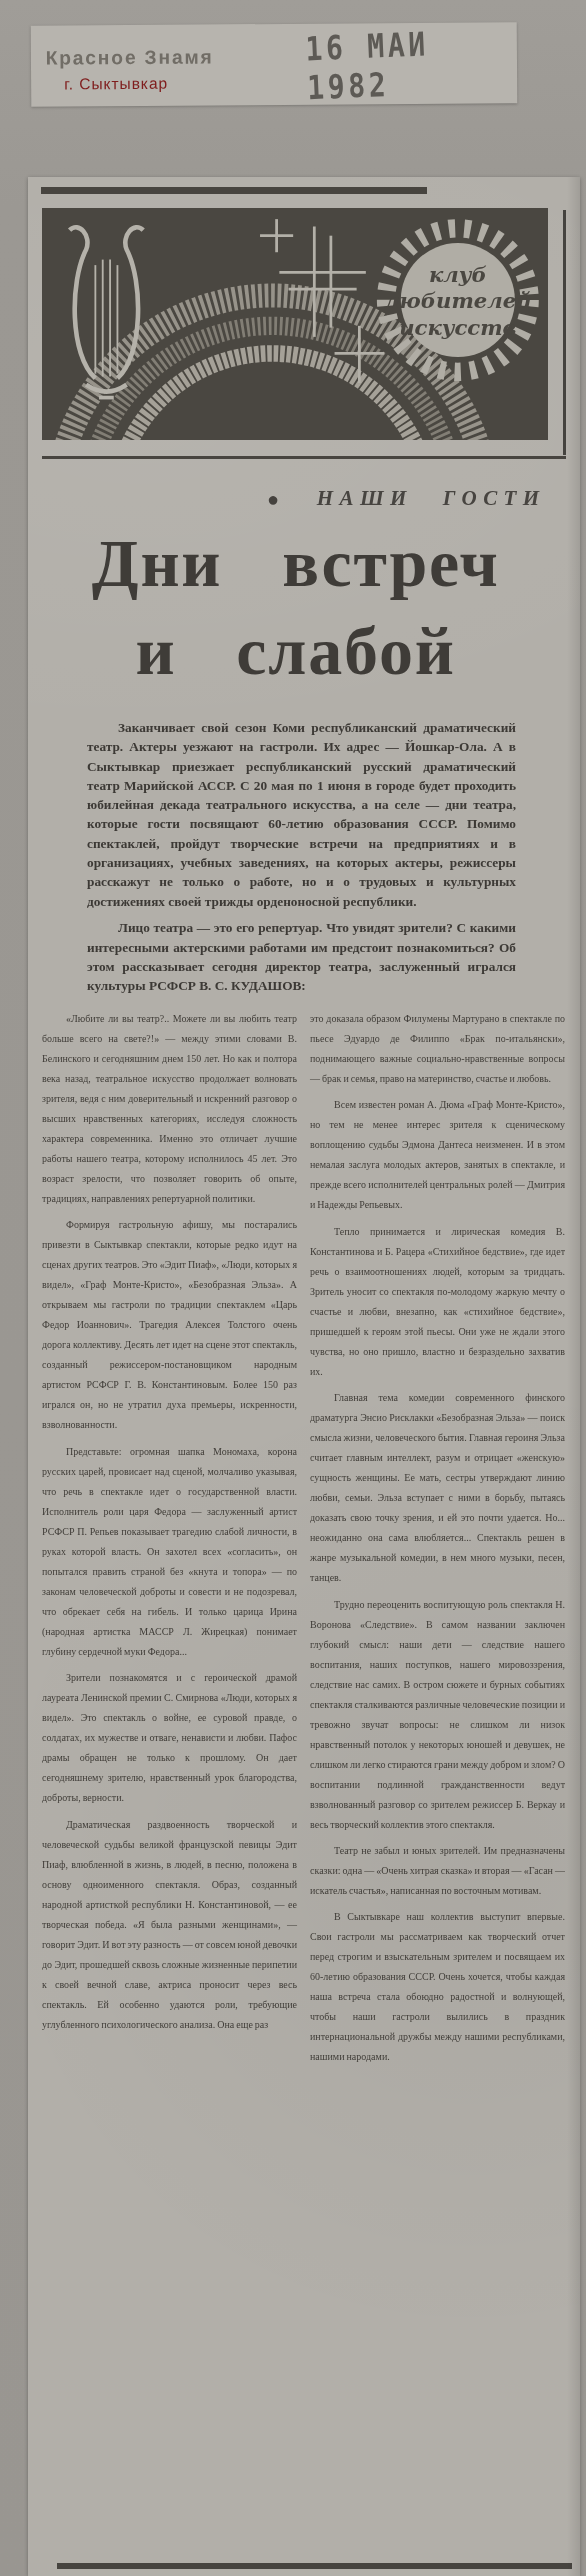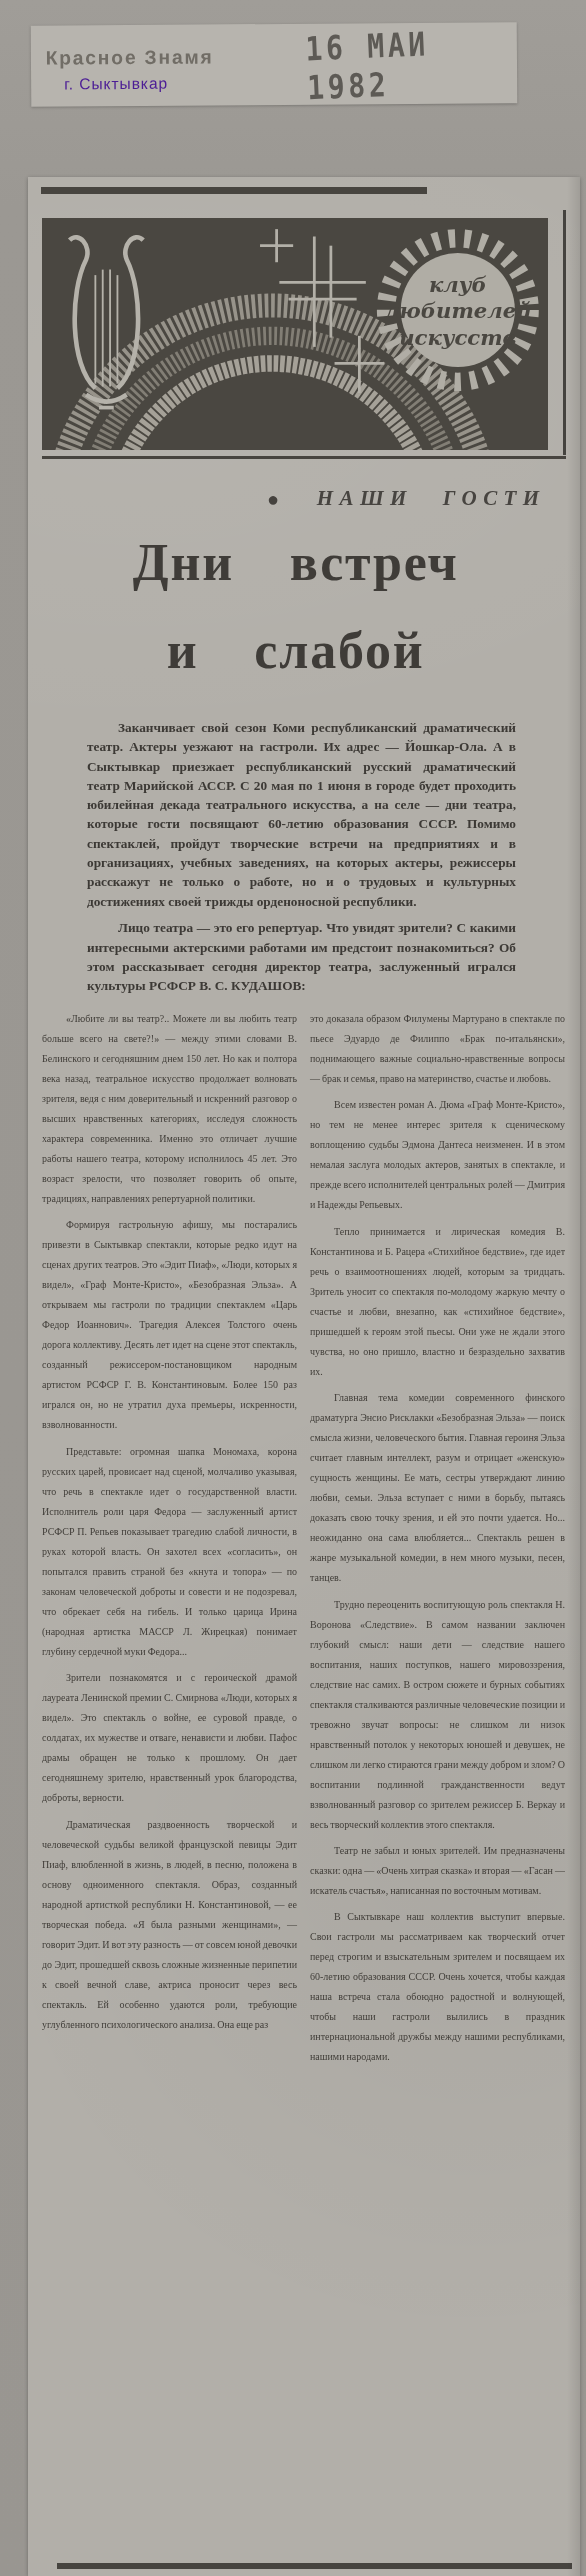--- a/index.html
+++ b/index.html
@@ -6,54 +6,54 @@
   body{width:586px;height:2576px;background:#9b9893;font-family:"Liberation Serif",serif;}
   .scene{position:relative;width:586px;height:2576px;overflow:hidden;
          background:linear-gradient(180deg,#a09d98 0%,#9b9893 8%,#999691 100%);}
   
   .stamp-piece{position:absolute;left:31px;top:24px;width:486px;height:81px;
     background:#b7b4ae;transform:rotate(-.4deg);
     box-shadow:0 0.9px 2.8px rgba(0,0,0,.25);}
   .np-name{position:absolute;left:14.7px;top:22px;font-family:"Liberation Sans",sans-serif;
     font-weight:bold;font-size:19.3px;letter-spacing:1.8px;color:#716d66;}
   .np-city{position:absolute;left:33px;top:50px;font-family:"Liberation Sans",sans-serif;
-    font-size:15.6px;letter-spacing:0.9px;color:#4c1d95;}
+    font-size:15.6px;letter-spacing:0.9px;color:#7f1d1d;}
   .date-stamp{position:absolute;left:274px;top:5.5px;font-family:"DejaVu Sans Mono",monospace;
     font-weight:bold;font-size:28px;letter-spacing:3.7px;color:#5d5a55;
     transform:rotate(-2deg) scaleY(1.18);transform-origin:left top;}
   
   .clipping{position:absolute;left:28px;top:177px;width:552px;height:2399px;
     background:
       radial-gradient(1104px 552px at 20% 10%, rgba(255,255,255,.05), rgba(0,0,0,0) 60%),
       radial-gradient(828px 828px at 80% 70%, rgba(0,0,0,.04), rgba(0,0,0,0) 60%),
       #b2afa9;
     box-shadow:0 0.9px 3.7px rgba(0,0,0,.3);}
   .clipping::after{content:"";position:absolute;right:0;top:0;width:13px;height:100%;
     background:linear-gradient(to right,rgba(0,0,0,0),rgba(0,0,0,.10));}
   .top-rule{position:absolute;left:13px;top:10px;width:386px;height:7.4px;background:#47443f;}
   
-  .banner{position:absolute;left:14px;top:41px;width:506px;height:232px;background:#4a4741;
+  .banner{position:absolute;left:14px;top:31px;width:506px;height:232px;background:#4a4741;
     overflow:hidden;text-align:right;}
   .banner svg{position:absolute;left:0;top:0;}
   .raduga{position:absolute;left:59px;bottom:0px;font-family:"DejaVu Serif",serif;
     font-style:italic;font-weight:bold;font-size:98px;line-height:1.05;
     letter-spacing:9.2px;color:#b2afa7;white-space:nowrap;
     text-shadow:2.8px 0 0 #4a4741,-2.8px 0 0 #4a4741,0 2.8px 0 #4a4741,0 -2.8px 0 #4a4741,
       3.7px 3.7px 0 #4a4741,-3.7px 3.7px 0 #4a4741,3.7px -3.7px 0 #4a4741,-3.7px -3.7px 0 #4a4741;}
   .banner-side-line{position:absolute;left:535px;top:33px;width:2.8px;height:245px;background:#45433f;}
   .mid-rule{position:absolute;left:14px;top:279px;width:524px;height:2.8px;background:#47443f;}
   
   .kicker{position:absolute;left:239px;top:309px;width:276px;display:flex;align-items:center;gap:14.7px;}
   .kicker-bullet{font-size:20px;line-height:1;color:#45423e;}
   .kicker-label{font-family:"Liberation Serif",serif;font-style:italic;font-weight:bold;
     font-size:21px;letter-spacing:6.4px;word-spacing:18.4px;color:#474440;white-space:nowrap;margin-left:23px;}
   
   .headline{position:absolute;left:9.2px;top:342px;width:517px;margin:0;
     font-family:"Liberation Serif",serif;font-weight:bold;color:#3f3c38;
-    font-size:52px;line-height:88px;text-align:center;letter-spacing:1.8px;word-spacing:41px;}
+    font-size:68px;line-height:88px;text-align:center;letter-spacing:1.8px;word-spacing:41px;}
   .headline .hl{display:block;}
   
   .lead{position:absolute;left:59px;top:541px;width:429px;height:280px;overflow:hidden;
     font-weight:bold;font-size:13.3px;line-height:19.3px;color:#3c3935;text-align:justify;}
   .lead p{margin:0 0 7.4px 0;text-indent:31px;}
   
   .columns{position:absolute;left:14px;top:832px;width:523px;height:1555px;overflow:hidden;
     display:flex;gap:13px;}
   .col{width:255px;font-size:10px;line-height:20px;text-align:justify;color:#403d38;
     word-spacing:-0.5px;}

